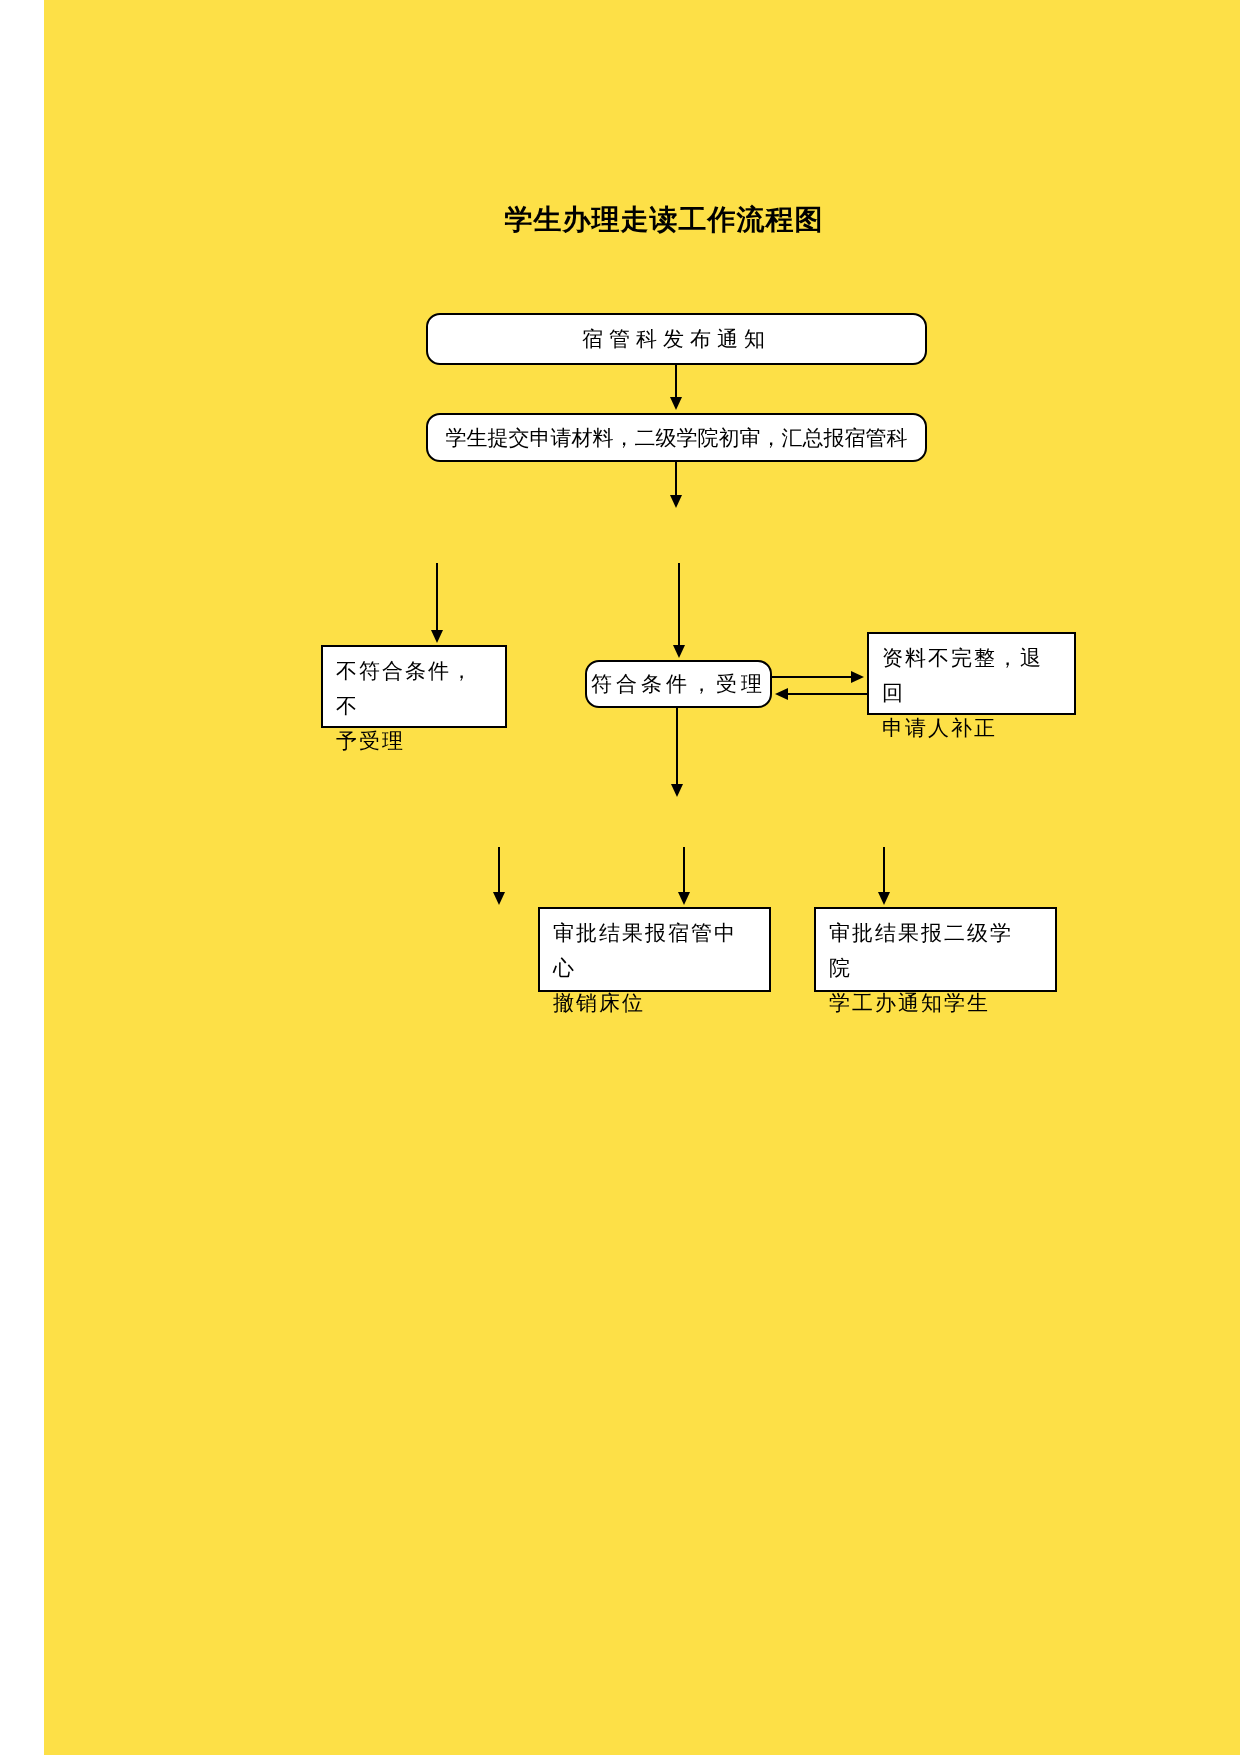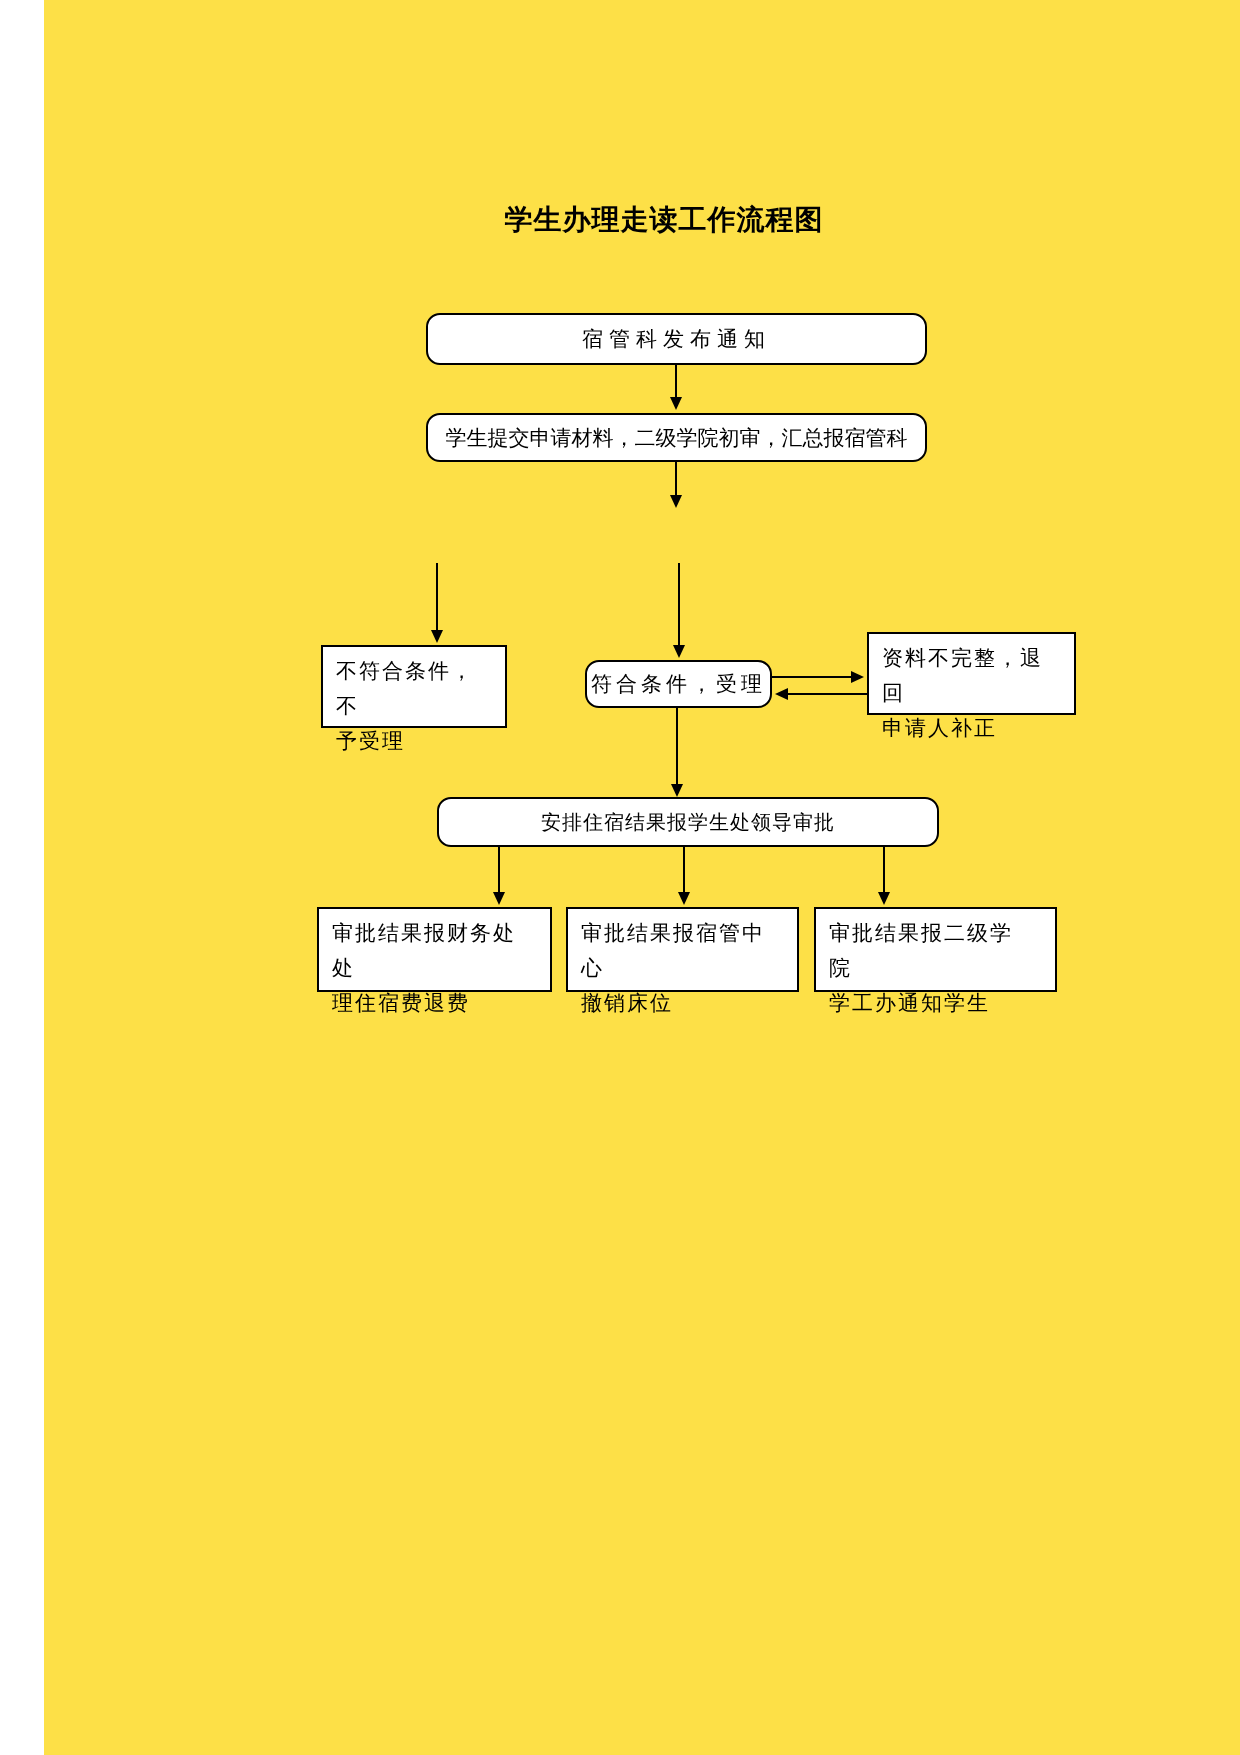--- a/index.html
+++ b/index.html
@@ -51,21 +51,21 @@
     text-align: left;
   }
   #n-notice  { left: 382px; top: 313px; width: 501px; height: 52px; letter-spacing: 6px; }
   #n-submit  { left: 382px; top: 413px; width: 501px; height: 49px; letter-spacing: 0px; justify-content: center; }
   #n-review  { left: 382px; top: 513px; width: 503px; height: 50px; letter-spacing: 6px; }
   #n-reject  { left: 277px; top: 645px; width: 186px; height: 83px; }
   #n-accept  { left: 541px; top: 660px; width: 187px; height: 48px; letter-spacing: 4px; }
   #n-incomplete { left: 823px; top: 632px; width: 209px; height: 83px; }
   #n-approve { left: 393px; top: 797px; width: 502px; height: 50px; letter-spacing: 1px; font-size: 20px; }
   #n-finance { left: 273px; top: 907px; width: 235px; height: 85px; }
-  #n-dorm    { left: 522px; top: 907px; width: 233px; height: 85px; }
+  #n-dorm    { left: 494px; top: 907px; width: 233px; height: 85px; }
   #n-college { left: 770px; top: 907px; width: 243px; height: 85px; }
 
   .vline { position: absolute; width: 2px; background: #000000; }
   .hline { position: absolute; height: 2px; background: #000000; }
   .arr-down {
     position: absolute; width: 0; height: 0;
     border-left: 6px solid transparent;
     border-right: 6px solid transparent;
     border-top: 13px solid #000000;
   }
@@ -105,28 +105,21 @@
 
   <div class="node center" id="n-accept">
     <span>符合条件，受理</span>
   </div>
 
   <div class="node multi" id="n-incomplete">
     <div>资料不完整，退回</div>
     <div>申请人补正</div>
   </div>
 
-  <div class="node center" id="n-approve">
-    <span>安排住宿结果报学生处领导审批</span>
-  </div>
 
-  <div class="node multi" id="n-finance">
-    <div>审批结果报财务处处</div>
-    <div>理住宿费退费</div>
-  </div>
 
   <div class="node multi" id="n-dorm">
     <div>审批结果报宿管中心</div>
     <div>撤销床位</div>
   </div>
 
   <div class="node multi" id="n-college">
     <div>审批结果报二级学院</div>
     <div>学工办通知学生</div>
   </div>

